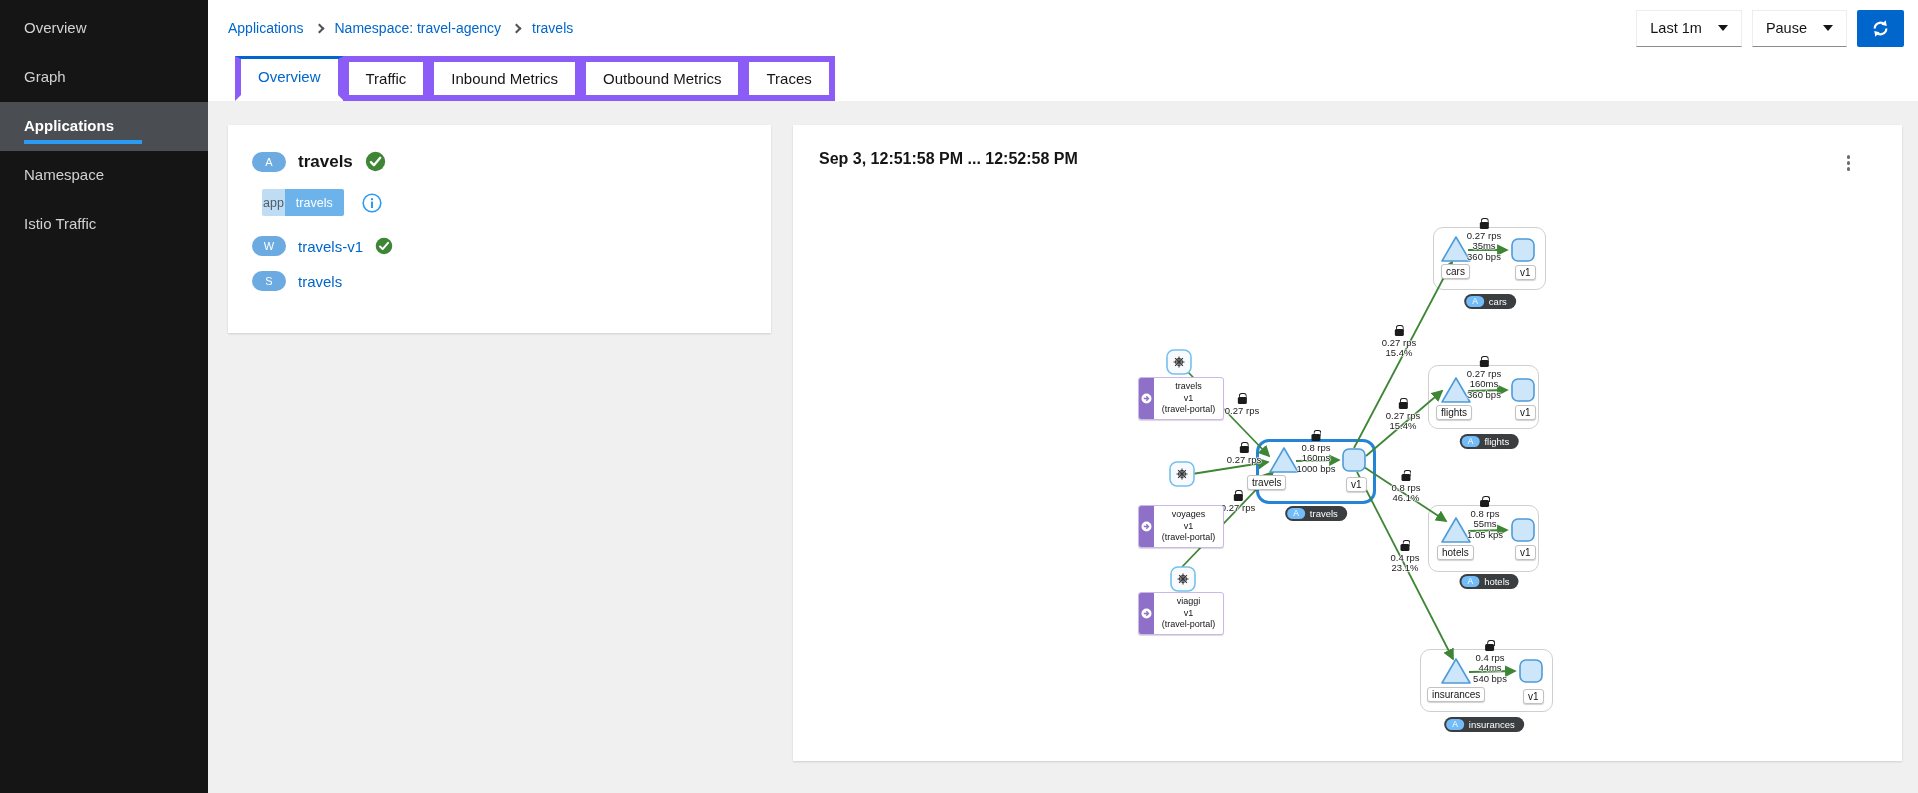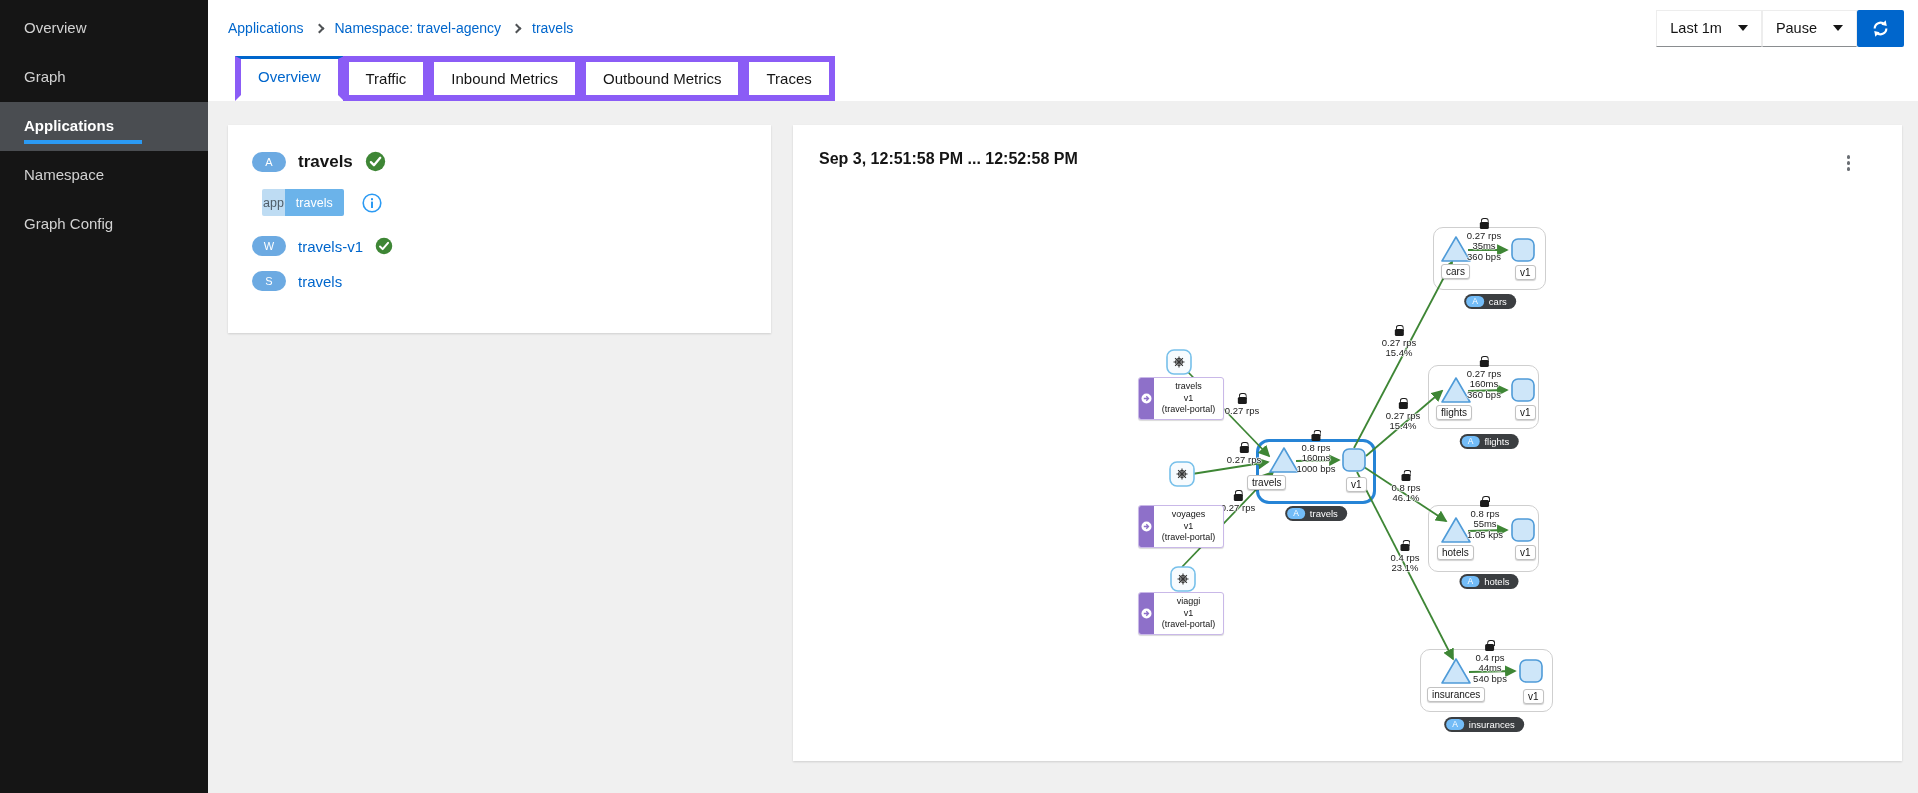--- a/index.html
+++ b/index.html
@@ -13,21 +13,21 @@
   .sidebar li.active { background:#4a4d51; color:#fff; font-weight:bold; }
   .sidebar li .navlabel { position:relative; display:inline-block; padding-bottom:2px; }
   .sidebar li.active .navlabel::after { content:""; position:absolute; left:0; bottom:-8px; width:118px; height:4px; background:#2b9af3; }
 
   
   .main { flex:1; display:flex; flex-direction:column; background:#fff; }
   .topbar { height:56px; display:flex; align-items:center; justify-content:space-between; padding:0 14px 0 20px; background:#fff; }
   .breadcrumb { display:flex; align-items:center; gap:10px; font-size:14px; }
   .breadcrumb a { color:#0066cc; text-decoration:none; cursor:pointer; }
   .crumb-sep { width:7px; height:7px; border-right:2px solid #4f5255; border-top:2px solid #4f5255; transform:rotate(45deg); display:inline-block; margin:0 2px; }
-  .controls { display:flex; align-items:stretch; height:37px; }
+  .controls { display:flex; align-items:stretch; gap:10px; height:37px; }
   .select { display:flex; align-items:center; gap:16px; background:#fff; border:1px solid #ededed; border-bottom:1px solid #8a8d90; padding:0 13px; font-size:14.5px; color:#151515; cursor:pointer; }
   .caret { width:0; height:0; border-left:5px solid transparent; border-right:5px solid transparent; border-top:6px solid #151515; display:inline-block; }
   .refresh-btn { width:47px; border:none; background:#0066cc; border-radius:2px; display:flex; align-items:center; justify-content:center; cursor:pointer; }
 
   
   .tabbar { display:flex; padding-left:28px; background:#fff; }
   .tab { border:6px solid #8b5cf6; background:#fff; padding:8px 17px; font-size:15px; color:#151515; margin-left:-1px; cursor:pointer; font-family:inherit; }
   .tab.active { color:#0066cc; border-top:3px solid #0066cc; border-bottom-color:#fff; padding-top:6px; }
 
   
@@ -75,21 +75,21 @@
 <body>
 
 <div class="app">
 
   <nav class="sidebar">
     <ul>
       <li><span class="navlabel">Overview</span></li>
       <li><span class="navlabel">Graph</span></li>
       <li class="active"><span class="navlabel">Applications</span></li>
       <li><span class="navlabel">Namespace</span></li>
-      <li><span class="navlabel">Graph Config</span></li>
+      <li><span class="navlabel">Istio Traffic</span></li>
     </ul>
   </nav>
 
   <div class="main">
 
     <header class="topbar">
       <nav class="breadcrumb">
         <a>Applications</a>
         <span class="crumb-sep"></span>
         <a>Namespace: travel-agency</a>

